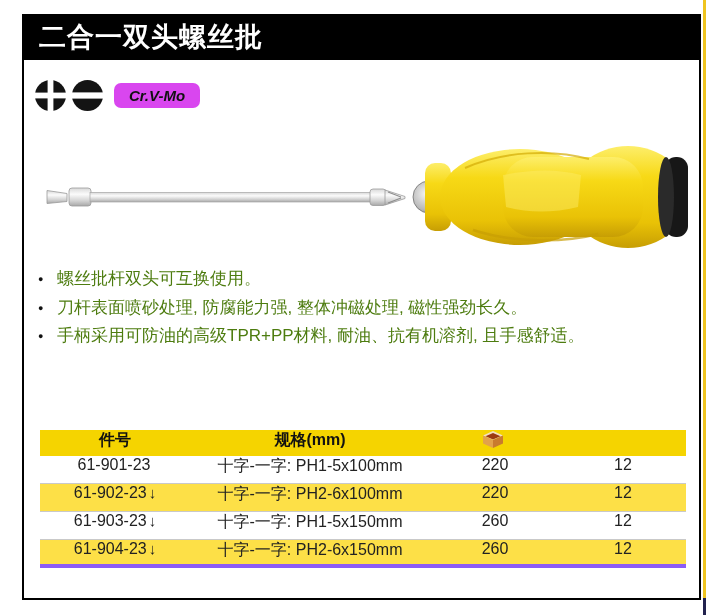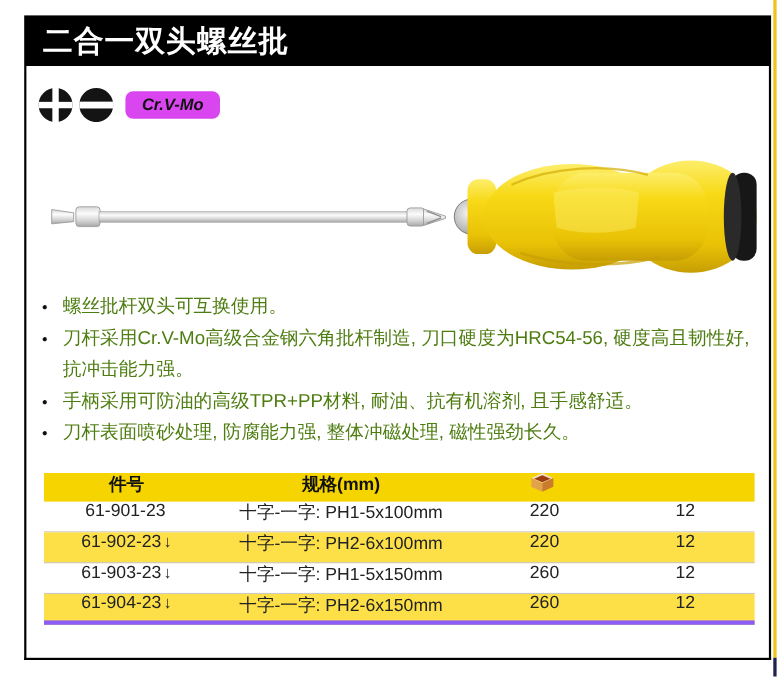--- a/index.html
+++ b/index.html
@@ -105,23 +105,22 @@
       <path d="M432,33 C470,16 520,14 556,24" stroke="#d3ab05" stroke-width="2" fill="none" opacity="0.7"></path>
       <path d="M440,95 C480,108 530,108 565,99" stroke="#c79e04" stroke-width="2.5" fill="none" opacity="0.7"></path>
       <path d="M470,40 C500,34 525,34 548,40 L545,72 C520,78 495,78 473,72 Z" fill="#fdee6a" opacity="0.45"></path>
 
       <rect x="632" y="22" width="23" height="80" rx="11" fill="#171717"></rect>
       <ellipse cx="633" cy="62" rx="8" ry="40" fill="#2a2a2a"></ellipse>
     </svg>
 
     <ul class="features">
       <li>螺丝批杆双头可互换使用。</li>
-      <li>刀杆采用Cr.V-Mo高级合金钢六角批杆制造, 刀口硬度为HRC54-56, 硬度高且韧性好, 抗冲击能力强。</li>
+      <li>刀杆表面喷砂处理, 防腐能力强, 整体冲磁处理, 磁性强劲长久。</li>
       <li>手柄采用可防油的高级TPR+PP材料, 耐油、抗有机溶剂, 且手感舒适。</li>
-      <li>刀杆表面喷砂处理, 防腐能力强, 整体冲磁处理, 磁性强劲长久。</li>
     </ul>
 
     <div class="spec-table">
       <div class="t-row header">
         <div class="c1">件号</div>
         <div class="c2">规格(mm)</div>
         <div class="c4">
           <svg class="carton" width="22" height="18" viewBox="0 0 22 18">
             <polygon points="11,0 21,4.5 11,9 1,4.5" fill="#f3dfc0"></polygon>
             <polygon points="11,2 18.5,5.2 11,8.5 3.5,5.2" fill="#9c3a10"></polygon>

